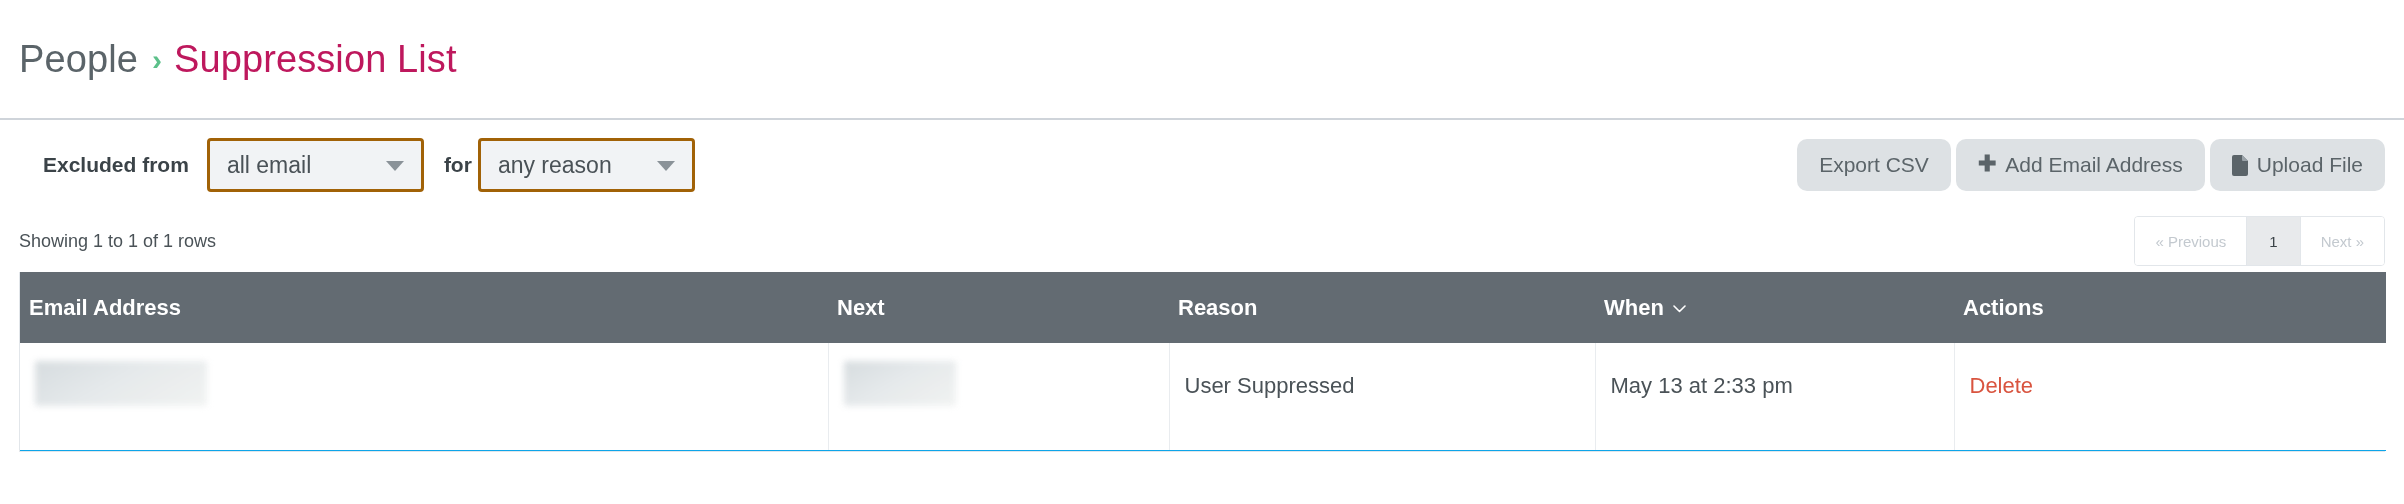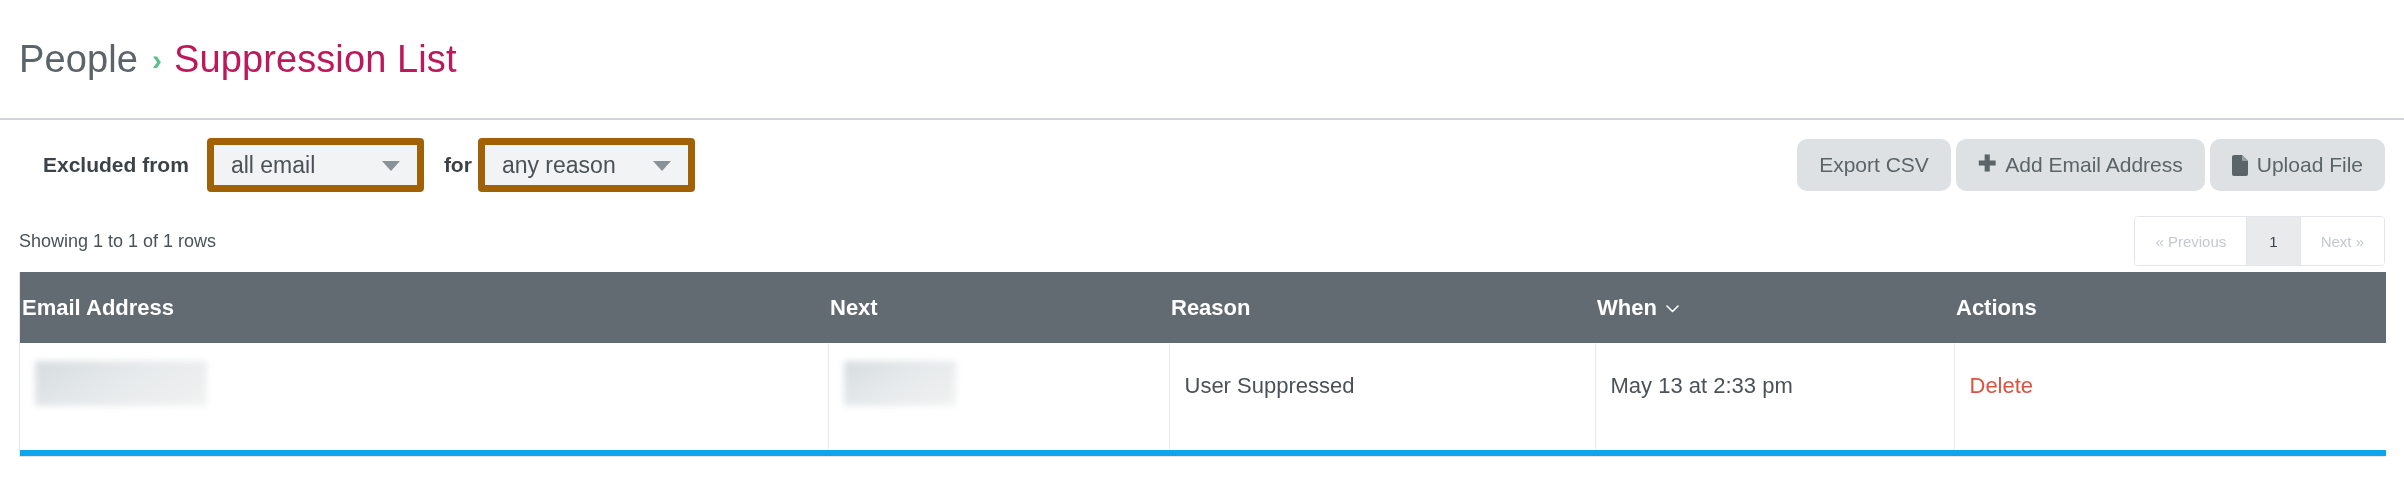--- a/index.html
+++ b/index.html
@@ -65,21 +65,21 @@
     white-space: nowrap;
     margin-left: 24px;
   }
   .filter-label.mid {
     margin-left: 20px;
     margin-right: 6px;
   }
   .select-box {
     position: relative;
     background: #f1f3f5;
-    border: 7px solid #a16207;
+    border: 3px solid #a16207;
     border-radius: 4px;
     height: 54px;
     display: flex;
     align-items: center;
     box-sizing: border-box;
   }
   .select-box.wide { width: 217px; }
   .select-box.wide2 { width: 217px; }
   .select-value {
     font-size: 23px;
@@ -197,21 +197,21 @@
     border-collapse: collapse;
     table-layout: fixed;
   }
   thead th {
     background: #636b72;
     color: #ffffff;
     font-size: 22px;
     font-weight: 700;
     text-align: left;
     height: 71px;
-    padding: 0 0 0 2px;
+    padding: 0 0 0 9px;
     box-sizing: border-box;
     vertical-align: middle;
     cursor: pointer;
   }
   th .th-inner {
     display: flex;
     align-items: center;
     gap: 9px;
   }
   .sort-chevron {
@@ -222,21 +222,21 @@
     top: 1px;
   }
   .sort-chevron svg { display: block; }
 
   tbody td {
     height: 107px;
     padding: 0 0 0 15px;
     font-size: 22px;
     color: #4a5257;
     border-right: 1px solid #e9ecef;
-    border-bottom: 6px solid #0ea5e9;
+    border-bottom: 1px solid #0ea5e9;
     vertical-align: middle;
     box-sizing: border-box;
     background: #fff;
   }
   tbody td:last-child { border-right: none; }
   .cell-inner { display: flex; align-items: flex-start; height: 107px; padding-top: 18px; box-sizing: border-box; }
   .cell-text { padding-top: 12px; }
 
   .redacted {
     display: block;

